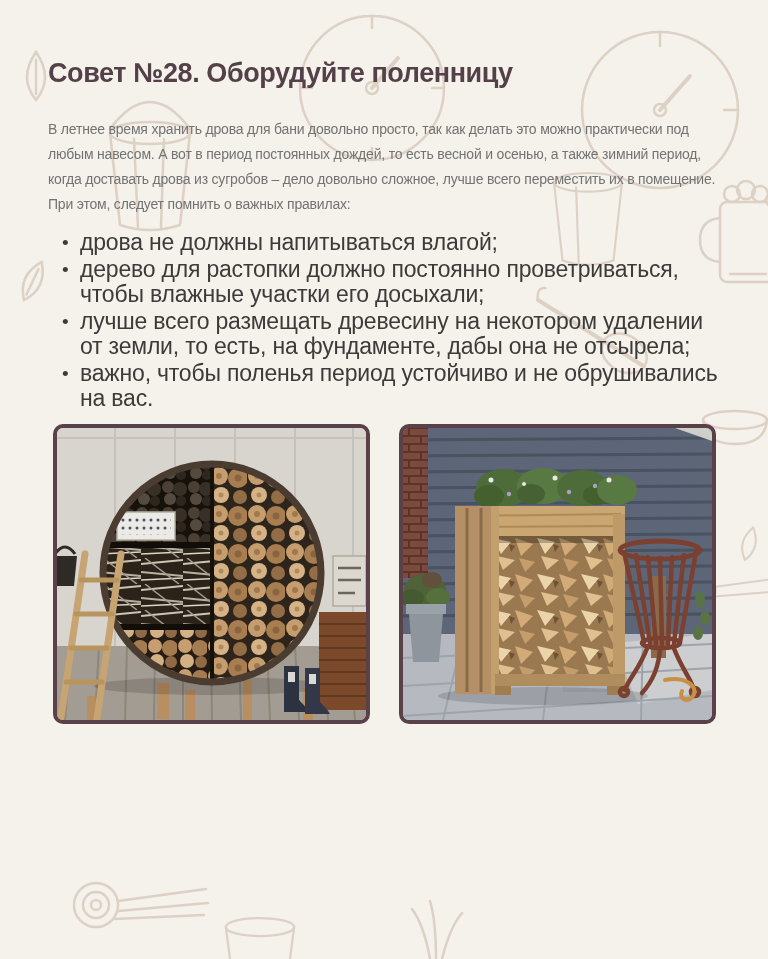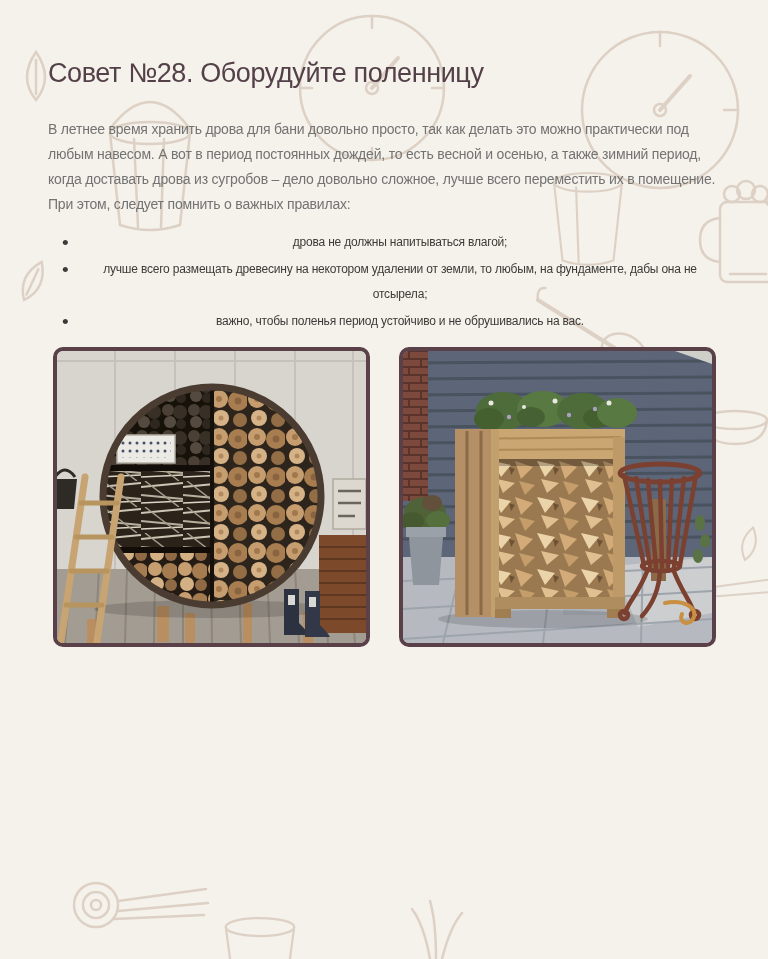--- a/index.html
+++ b/index.html
@@ -1,27 +1,27 @@
 <!DOCTYPE html>
 <html lang="ru"><head>
 <meta charset="utf-8">
 <style>
   html,body{margin:0;padding:0;}
   body{width:768px;height:959px;overflow:hidden;background:#f5f1eb;
        font-family:"Liberation Sans", sans-serif;}
   .page{position:relative;width:768px;height:959px;overflow:hidden;}
   .bg-doodles{position:absolute;left:0;top:0;width:768px;height:959px;}
   .content{position:relative;padding:56px 48px 0;box-sizing:border-box;}
-  h1.title{margin:0 0 27px;font-size:27px;line-height:34px;font-weight:400;
+  h1.title{margin:0 0 27px;font-size:27px;line-height:34px;font-weight:700;
            color:#544049;letter-spacing:-0.4px;}
   .body-text{margin:0 0 13px;font-size:14px;line-height:25px;color:#737373;
              letter-spacing:-0.2px;max-width:676px;}
   ul.rules{list-style:none;margin:1px 0 13px;padding:0;max-width:676px;}
   ul.rules li{position:relative;padding-left:32px;margin:2px 0;
-              font-size:12px;line-height:25px;color:#3d3b39;letter-spacing:-0.2px;text-align:center;}
+              font-size:23px;line-height:25px;color:#3d3b39;letter-spacing:-0.2px;}
   ul.rules li::before{content:"•";position:absolute;left:14px;top:0;
                       color:#3d3b39;font-size:19px;}
   .photos{display:flex;gap:29px;padding-left:5px;margin-top:0;}
   .photo{margin:0;width:309px;height:292px;border:4px solid #5a4149;
          border-radius:10px;overflow:hidden;background:#d8d4ce;flex:none;}
   .photo svg{display:block;width:309px;height:292px;}
 </style>
 </head>
 <body>
 
@@ -108,21 +108,22 @@
     </g>
   </svg>
 
   <main class="content">
     <h1 class="title">Совет №28. Оборудуйте поленницу</h1>
 
     <p class="body-text">В летнее время хранить дрова для бани довольно просто, так как делать это можно практически под любым навесом. А вот в период постоянных дождей, то есть весной и осенью, а также зимний период, когда доставать дрова из сугробов – дело довольно сложное, лучше всего переместить их в помещение. При этом, следует помнить о важных правилах:</p>
 
     <ul class="rules">
       <li>дрова не должны напитываться влагой;</li>
-      <li>лучше всего размещать древесину на некотором удалении от земли, то любым, на фундаменте, дабы она не отсырела;</li>
+      <li>дерево для растопки должно постоянно проветриваться, чтобы влажные участки его досыхали;</li>
+      <li>лучше всего размещать древесину на некотором удалении от земли, то есть, на фундаменте, дабы она не отсырела;</li>
       <li>важно, чтобы поленья период устойчиво и не обрушивались на вас.</li>
     </ul>
 
 
     <div class="photos">
 
       <figure class="photo" role="img" aria-label="Круглая поленница-стеллаж: справа поленья торцами, слева полки с дровами и хворостом, на деревянной террасе">
         <svg viewBox="0 0 309 292" preserveAspectRatio="none">
           <defs>
             <pattern id="plogs" width="38" height="38" patternUnits="userSpaceOnUse">

